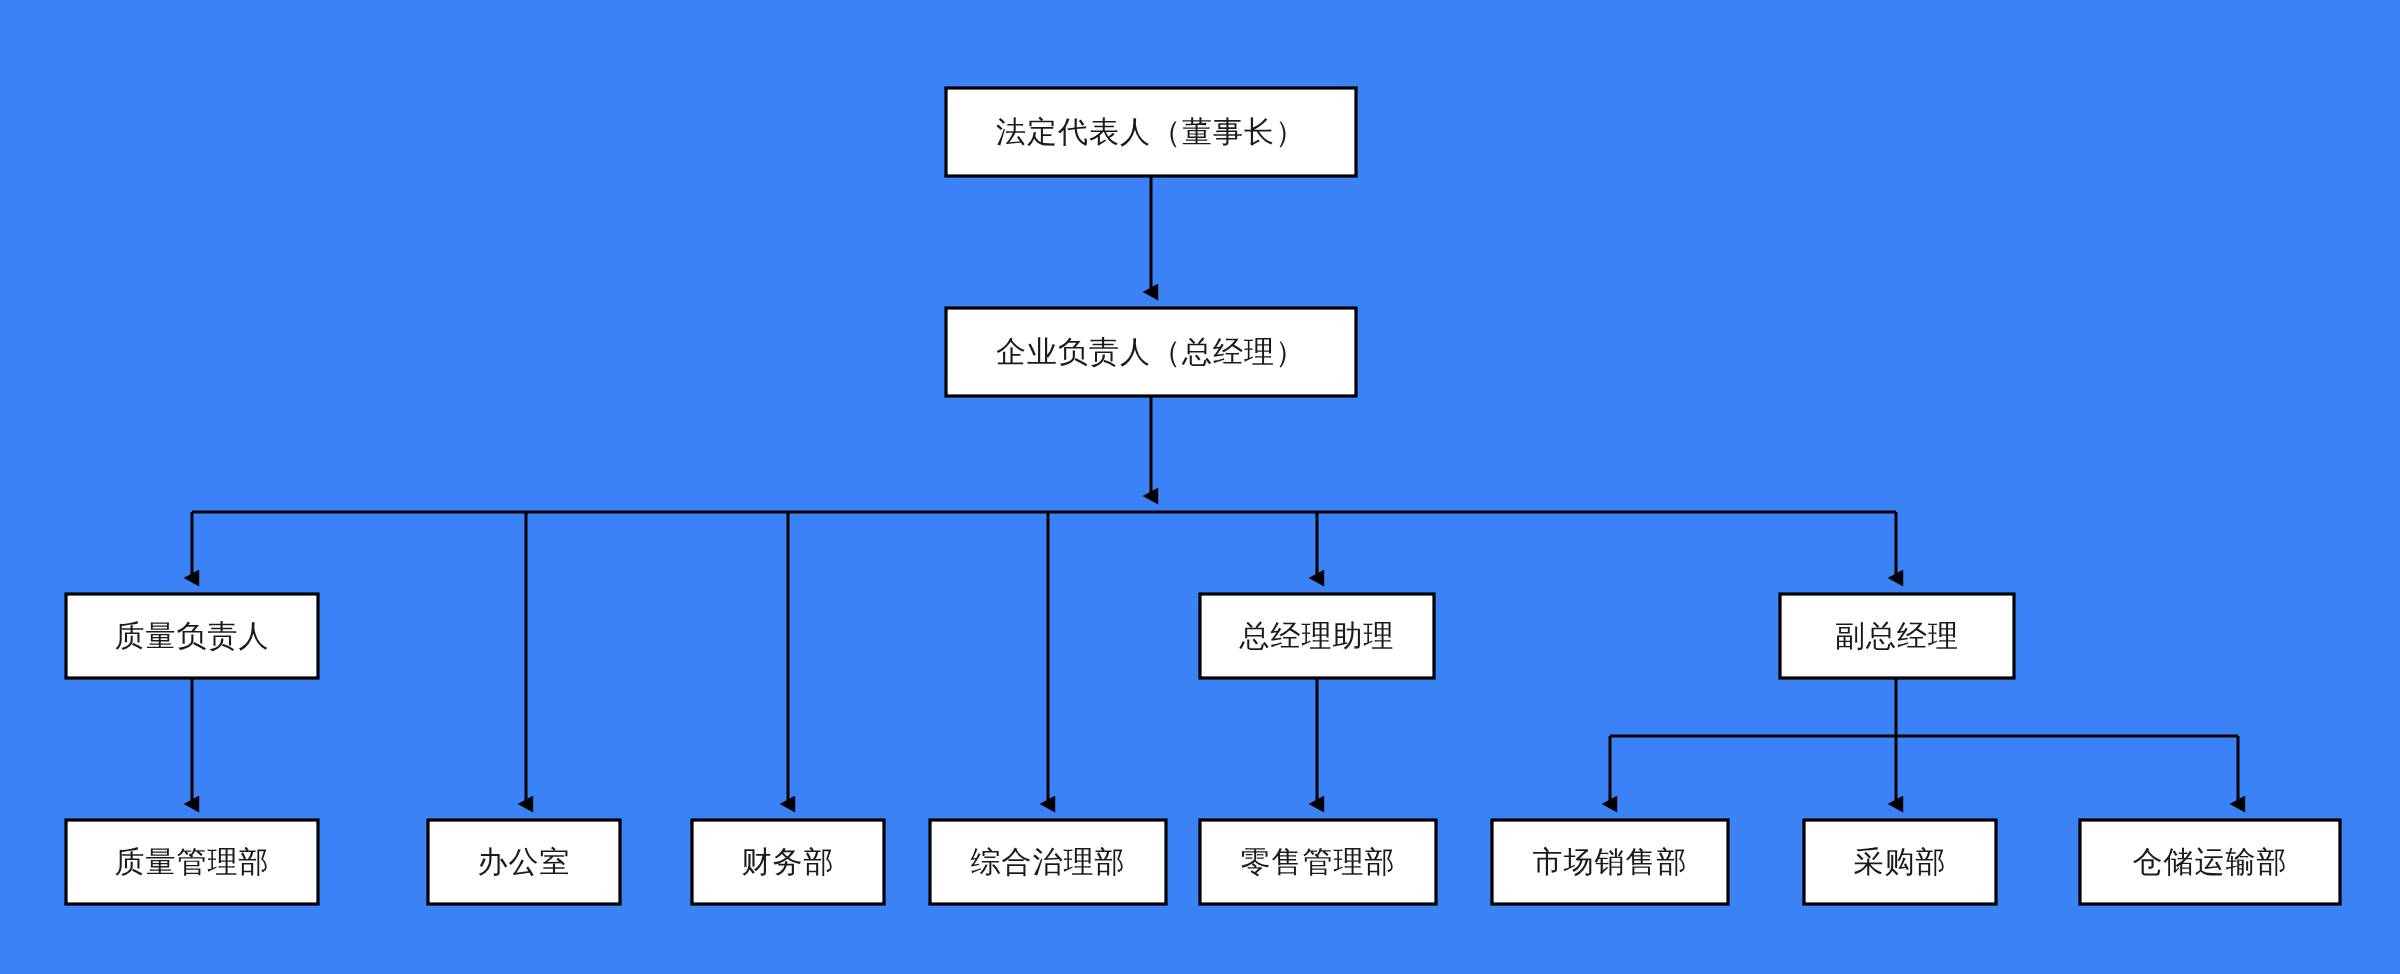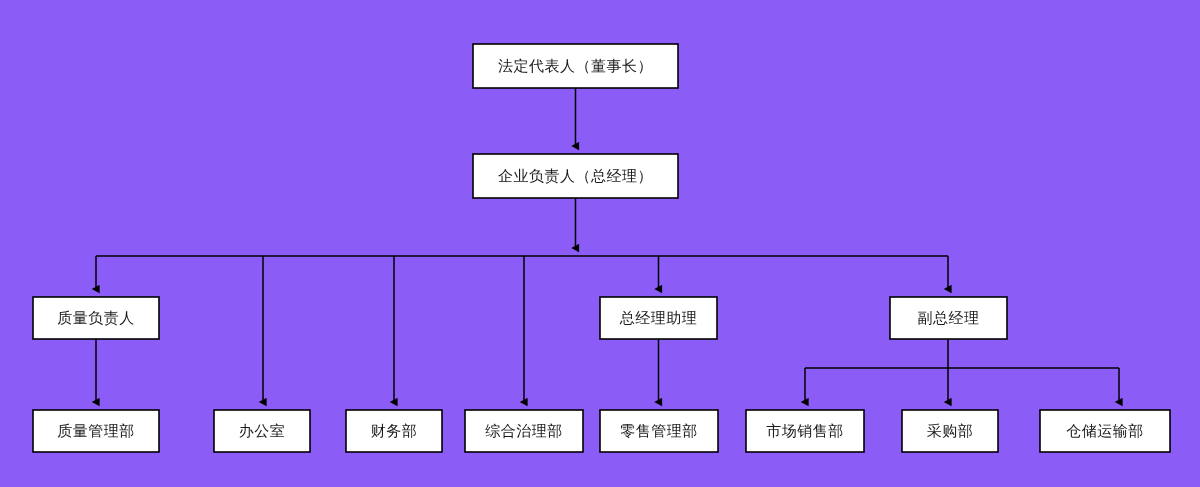--- a/index.html
+++ b/index.html
@@ -10,21 +10,21 @@
   body {
     width: 1200px;
     height: 487px;
     font-family: "Liberation Sans", "DejaVu Sans", sans-serif;
     overflow: hidden;
   }
   #org-chart-root {
     position: relative;
     width: 1200px;
     height: 487px;
-    background: #8b5cf6;
+    background: #3b82f6;
   }
   #org-svg {
     position: absolute;
     top: 0;
     left: 0;
     width: 1200px;
     height: 487px;
     display: block;
   }
   .node-box {

